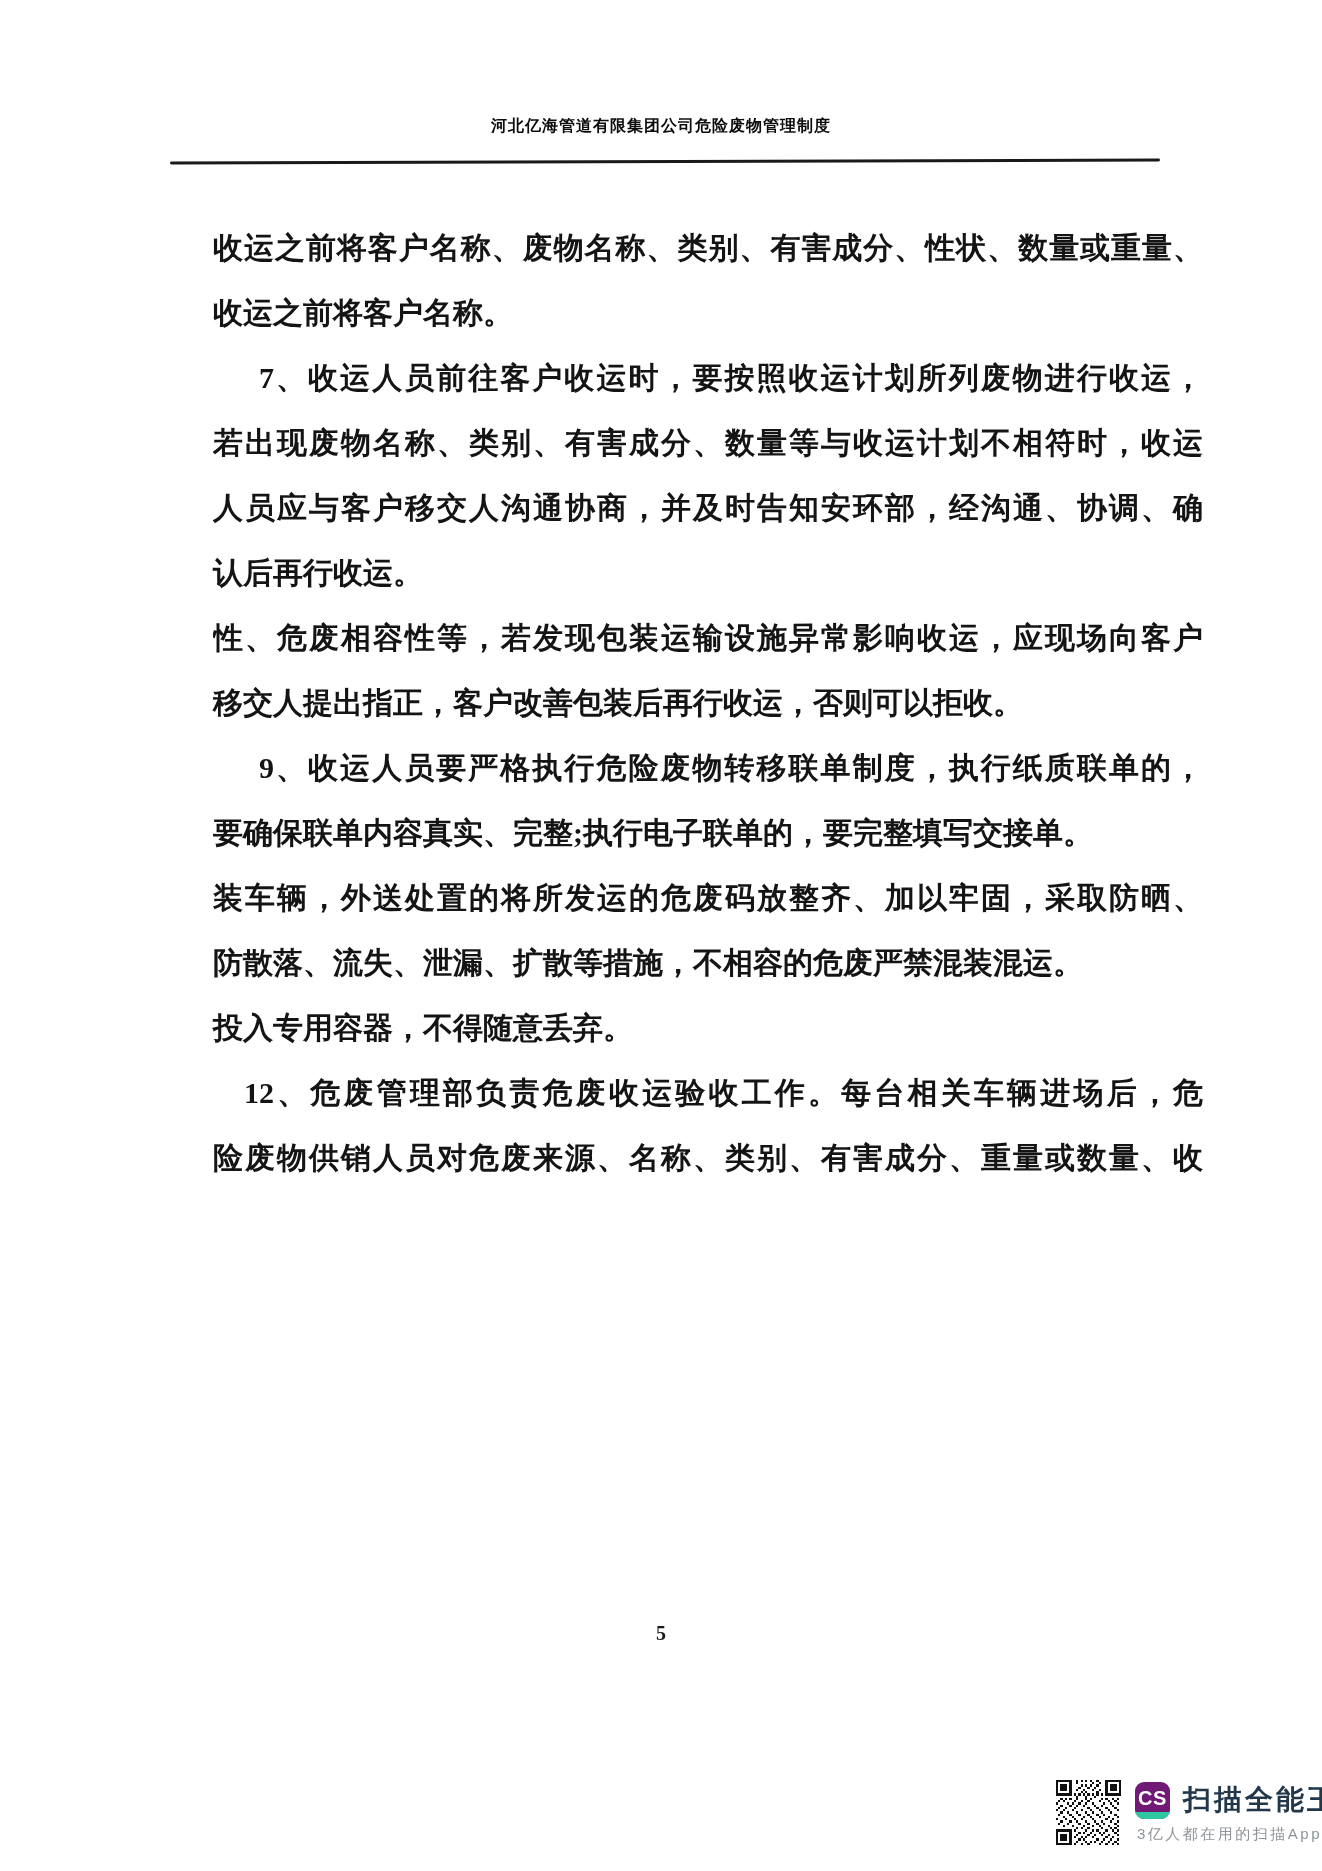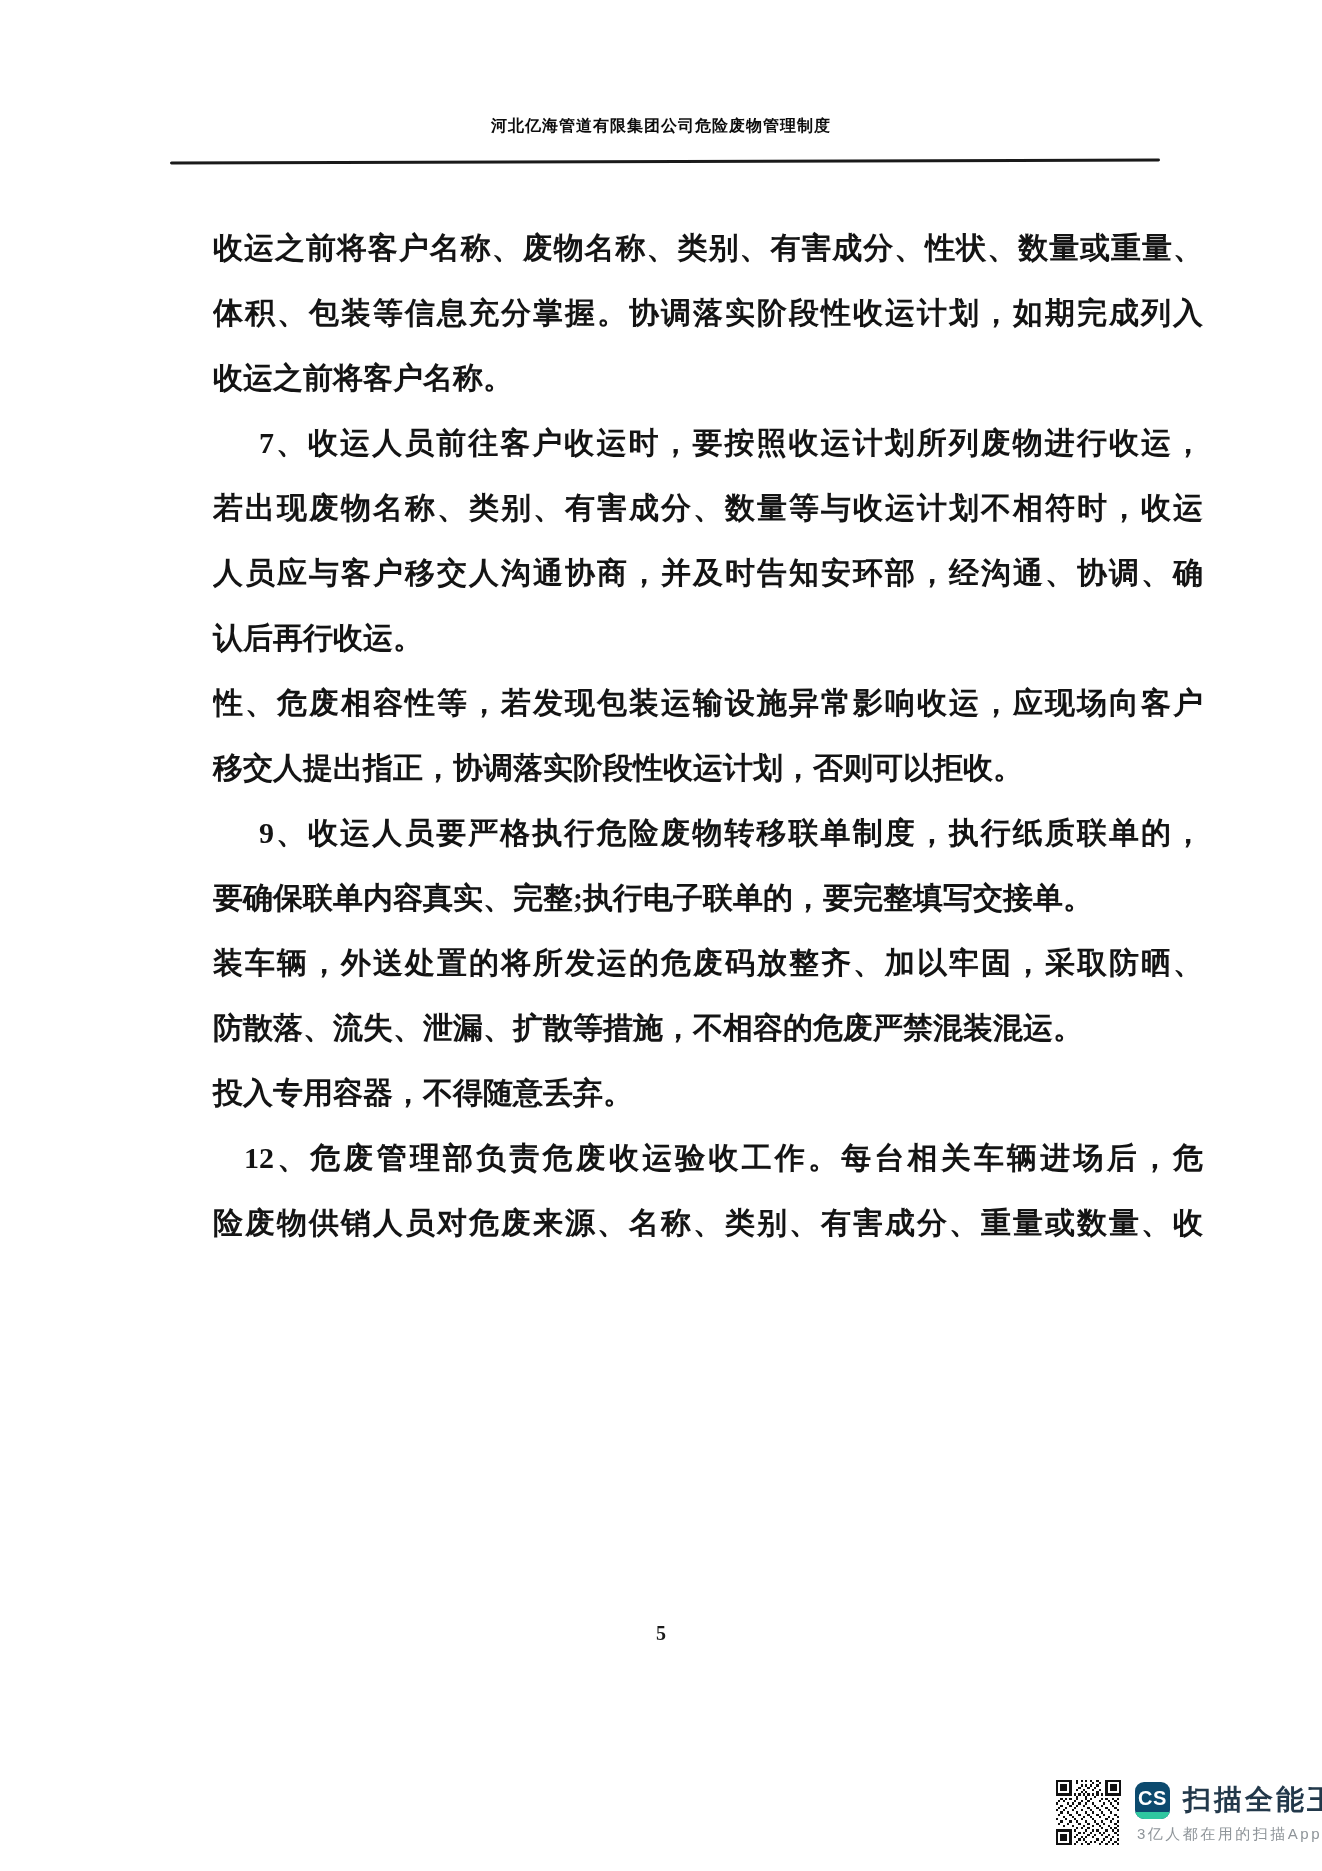--- a/index.html
+++ b/index.html
@@ -57,21 +57,21 @@
   .watermark{
     position:absolute;left:1056px;top:1780px;
     display:flex;align-items:center;
     font-family:"Liberation Sans","DejaVu Sans",sans-serif;
   }
   .qr{width:65px;height:65px;display:block;}
   .wm-right{margin-left:14px;display:flex;flex-direction:column;}
   .wm-toprow{display:flex;align-items:center;}
   .cs-logo{
     position:relative;width:35px;height:37px;
-    background:#0c4a6e;border-radius:9px;
+    background:#701a75;border-radius:9px;
     display:flex;align-items:center;justify-content:center;
     overflow:hidden;flex:0 0 auto;
   }
   .cs-logo .cs-accent{
     position:absolute;left:0;right:0;bottom:0;height:7px;
     background:#2fc7a0;
   }
   .cs-logo .cs-text{
     position:relative;top:-2px;
     color:#ffffff;font-weight:bold;font-size:20px;letter-spacing:0.5px;
@@ -89,28 +89,27 @@
 </head>
 <body>
 
 <div class="page">
 
   <div class="header-title">河北亿海管道有限集团公司危险废物管理制度</div>
   <div class="header-rule"></div>
 
   <div class="doc-body">
     <div class="line fill">收运之前将客户名称、废物名称、类别、有害成分、性状、数量或重量、</div>
-    <div class="line fill">体积、包装等信息充分掌握。协调落实阶段性收运计划，如期完成列入</div>
     <div class="line">收运之前将客户名称。</div>
     <div class="line fill indent1">7、收运人员前往客户收运时，要按照收运计划所列废物进行收运，</div>
     <div class="line fill">若出现废物名称、类别、有害成分、数量等与收运计划不相符时，收运</div>
     <div class="line fill">人员应与客户移交人沟通协商，并及时告知安环部，经沟通、协调、确</div>
     <div class="line">认后再行收运。</div>
     <div class="line fill">性、危废相容性等，若发现包装运输设施异常影响收运，应现场向客户</div>
-    <div class="line">移交人提出指正，协调落实阶段性收运计划，否则可以拒收。</div>
+    <div class="line">移交人提出指正，客户改善包装后再行收运，否则可以拒收。</div>
     <div class="line fill indent1">9、收运人员要严格执行危险废物转移联单制度，执行纸质联单的，</div>
     <div class="line">要确保联单内容真实、完整;执行电子联单的，要完整填写交接单。</div>
     <div class="line fill">装车辆，外送处置的将所发运的危废码放整齐、加以牢固，采取防晒、</div>
     <div class="line">防散落、流失、泄漏、扩散等措施，不相容的危废严禁混装混运。</div>
     <div class="line">投入专用容器，不得随意丢弃。</div>
     <div class="line fill indent2">12、危废管理部负责危废收运验收工作。每台相关车辆进场后，危</div>
     <div class="line fill">险废物供销人员对危废来源、名称、类别、有害成分、重量或数量、收</div>
   </div>
 
   <div class="page-number">5</div>

